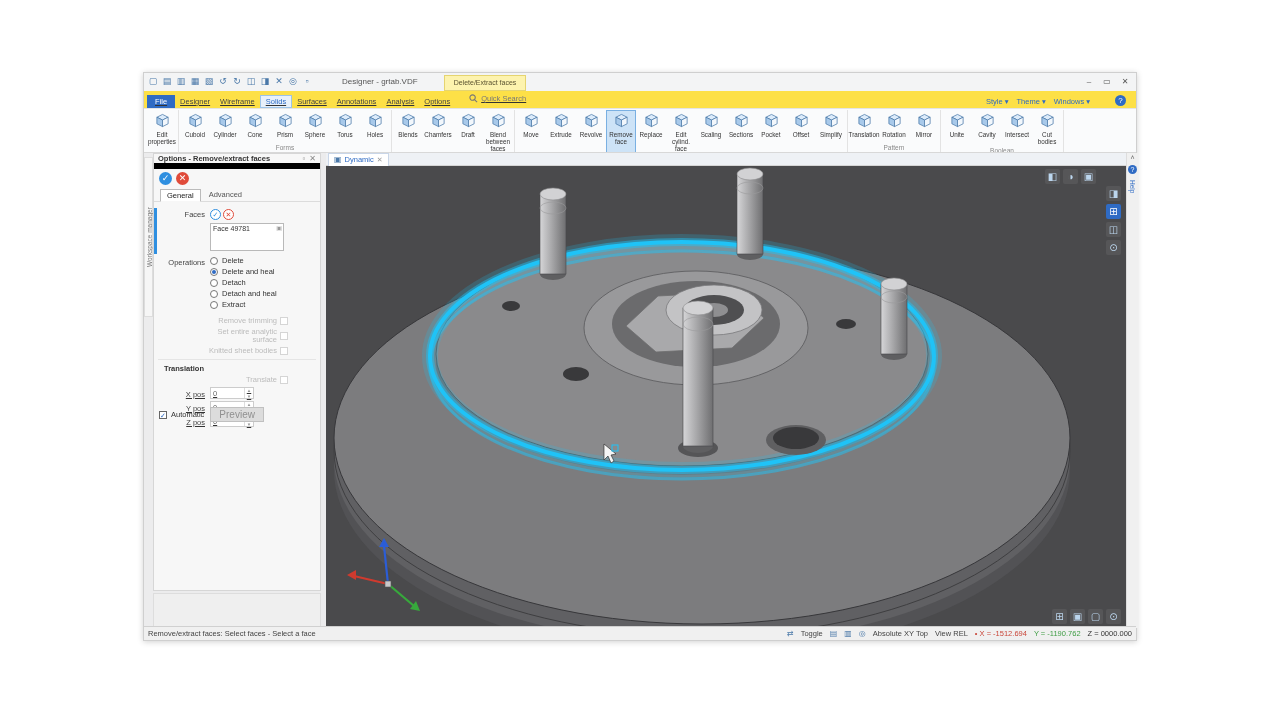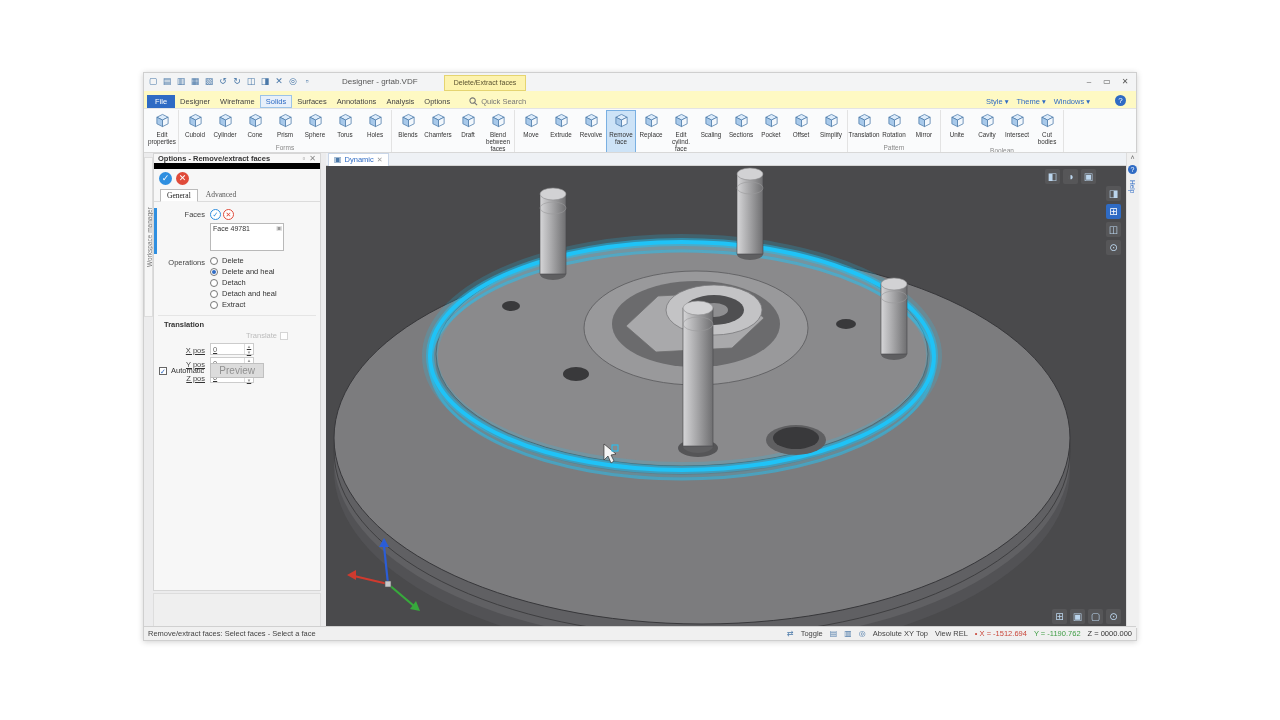--- a/index.html
+++ b/index.html
@@ -9,21 +9,21 @@
   
   .titlebar{position:relative;height:18px;}
   .qa{position:absolute;left:3px;top:2px;display:flex;gap:2px;}
   .qa-icon{width:12px;height:12px;font-size:9px;line-height:12px;text-align:center;color:#4a78a8;}
   .win-title{position:absolute;left:198px;top:4px;font-size:8px;color:#555;}
   .ctx-label{position:absolute;left:300px;top:2px;width:82px;height:16px;background:#fdf3ae;border:1px solid #e5d470;font-size:7px;line-height:14px;text-align:center;color:#5a5230;}
   .win-btns{position:absolute;right:2px;top:1px;display:flex;}
   .win-btn{width:18px;height:15px;text-align:center;line-height:15px;font-size:8px;color:#555;}
 
   
-  .menubar{position:relative;height:17px;display:flex;align-items:flex-end;padding-left:3px;background:#fef9c3;}
+  .menubar{position:relative;height:17px;display:flex;padding-left:3px;background:#fde047;text-decoration:underline;}
   .mtab{padding:2px 5px;font-size:7.5px;color:#444;}
   .mtab.accent{background:#2f6bc4;color:#fff;padding:2px 8px;}
   .mtab.sel{background:#e8f0fa;border:1px solid #9cc3e8;color:#2f6bc4;padding:1px 5px;}
   .search{display:flex;align-items:center;gap:3px;margin-left:14px;font-size:7.5px;color:#777;padding-bottom:2px;}
   .menu-right{position:absolute;right:46px;bottom:2px;display:flex;gap:8px;font-size:7.5px;color:#2f6bc4;}
   .help-dot{position:absolute;right:10px;bottom:2px;width:11px;height:11px;border-radius:50%;background:#2f6bc4;color:#fff;font-size:8px;text-align:center;line-height:11px;}
 
   
   .ribbon{position:relative;height:45px;background:#fafbfc;border-top:1px solid #e4e4e4;border-bottom:1px solid #d8d8d8;display:flex;align-items:stretch;padding:1px 2px 0 2px;overflow:hidden;}
   .rgroup{display:flex;flex-direction:column;border-right:1px solid #e3e3e3;padding:0 1px;}
@@ -39,21 +39,21 @@
   .panel{position:absolute;left:9px;top:0;width:168px;height:438px;background:#f7f7f7;border:1px solid #d6d6d6;}
   .panel-msg{position:absolute;left:9px;top:440px;width:168px;height:34px;background:#efefef;border:1px solid #ddd;}
 
   .p-head{display:flex;align-items:center;height:15px;padding:0 4px;font-size:7.5px;font-weight:bold;color:#333;border-bottom:6px solid #000000;}
   .p-head .sp{margin-left:auto;display:flex;gap:4px;color:#888;font-size:8px;font-weight:normal;}
   .apply-row{display:flex;gap:4px;padding:3px 5px;}
   .circle-btn{width:13px;height:13px;border-radius:50%;color:#fff;font-size:9px;line-height:13px;text-align:center;}
   .circle-btn.ok{background:#2f8fe0;}
   .circle-btn.no{background:#e04b3a;}
   .p-tabs{display:flex;gap:2px;padding:1px 6px 0 6px;border-bottom:1px solid #dcdcdc;font-size:7.5px;}
-  .p-tab{padding:1px 6px;color:#555;font-family:Liberation Serif, serif;}
+  .p-tab{padding:1px 6px;color:#555;}
   .p-tab.sel{border:1px solid #bbb;border-bottom:1px solid #f7f7f7;background:#fff;color:#222;margin-bottom:-1px;}
   .p-body{position:relative;padding:6px 4px 0 4px;font-size:7.5px;}
   .accent-bar{position:absolute;left:0;top:6px;width:3px;height:46px;background:#2f8fe0;}
   .frow{display:flex;margin-bottom:3px;align-items:flex-start;}
   .flabel{width:52px;text-align:right;padding-right:5px;color:#444;padding-top:2px;flex:none;}
   .mini{width:11px;height:11px;border-radius:50%;font-size:7px;line-height:10px;text-align:center;margin:1px 2px 0 0;}
   .mini.ok{border:1px solid #2f8fe0;color:#2f8fe0;background:#fff;}
   .mini.no{border:1px solid #e04b3a;color:#e04b3a;background:#fff;}
   .listbox{width:74px;height:28px;background:#fff;border:1px solid #b9b9b9;font-size:7px;padding:1px 2px;position:relative;color:#333;}
   .listbox .corner{position:absolute;right:1px;top:0;color:#999;font-size:6px;}
@@ -485,20 +485,34 @@
                 <span class="radio"></span>
                 <span>Detach and heal</span>
               </div>
               <div class="opt-row">
                 <span class="radio"></span>
                 <span>Extract</span>
               </div>
             </div>
         </div>
 
+        <div style="margin-top:6px;">
+            <div class="drow">
+              <span class="dlabel">Remove trimming</span>
+              <span class="cb dis"></span>
+            </div>
+            <div class="drow">
+              <span class="dlabel">Set entire analytic surface</span>
+              <span class="cb dis"></span>
+            </div>
+            <div class="drow">
+              <span class="dlabel">Knitted sheet bodies</span>
+              <span class="cb dis"></span>
+            </div>
+          </div>
 
         <div class="sec-head">Translation</div>
         <div class="drow">
           <span class="dlabel">Translate</span>
           <span class="cb dis"></span>
         </div>
         <div>
             <div class="numrow">
               <span class="flabel dim">X pos</span>
               <div class="numbox">

